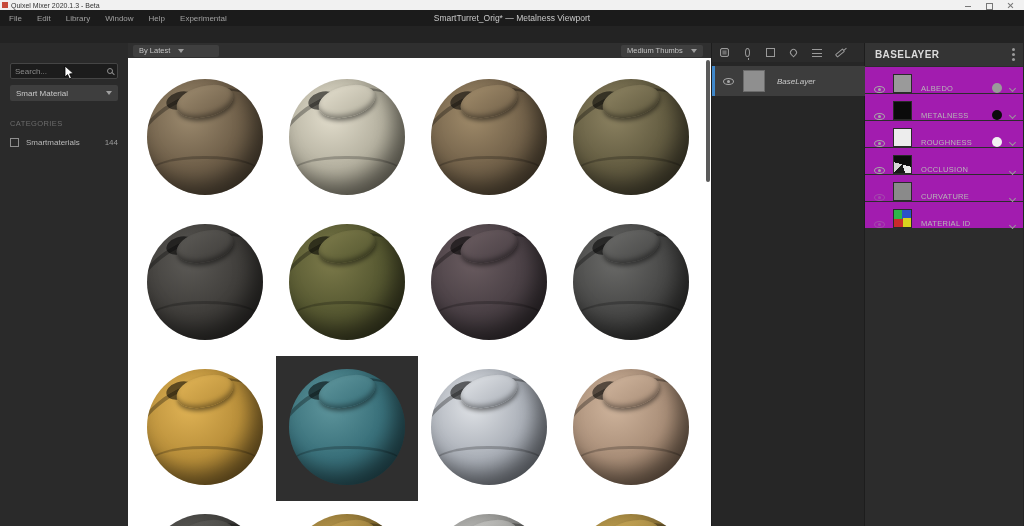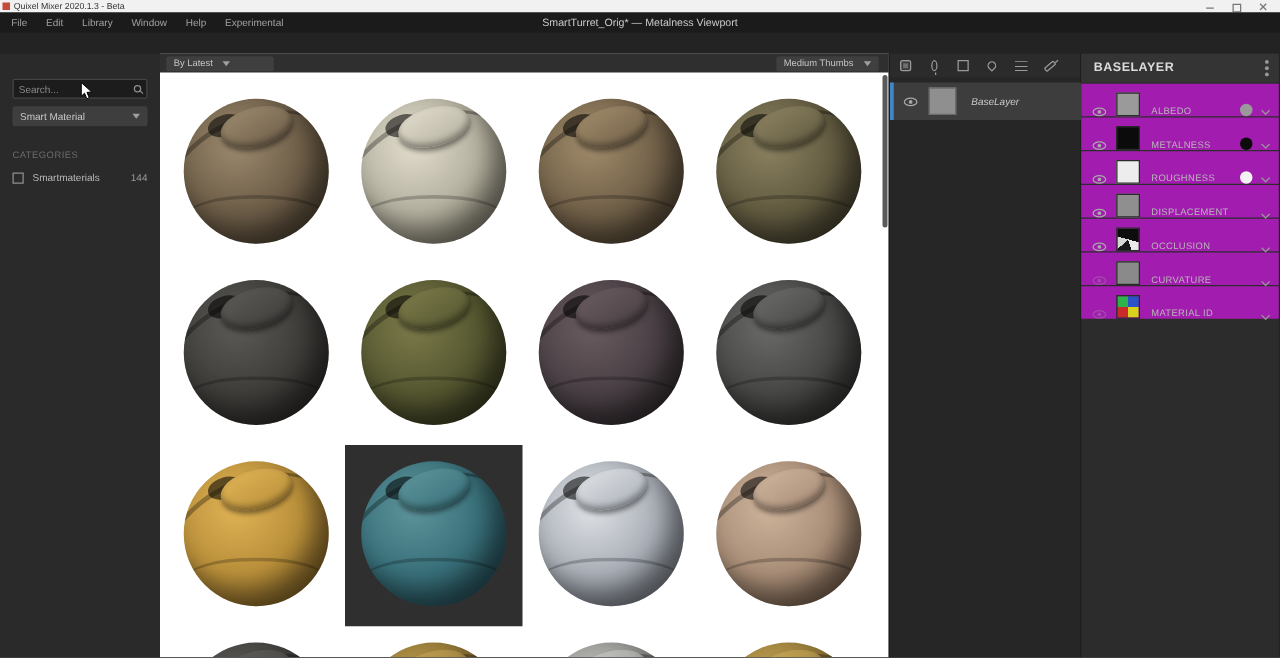--- a/index.html
+++ b/index.html
@@ -376,28 +376,20 @@
         <span class="eye"></span>
         <span class="ch-thumb" style="background: rgb(237, 237, 237);"></span>
         <span class="ch-label">ROUGHNESS</span>
         <span class="ch-right">
             <span class="swatch" style="background: rgb(242, 242, 242);"></span>
             <span class="chev"></span>
           </span>
       </div>
       <div class="ch-row">
         <span class="eye"></span>
-        <span class="ch-thumb" style="background: rgb(143, 143, 143);"></span>
-        <span class="ch-label">DISPLACEMENT</span>
-        <span class="ch-right">
-            <span class="chev"></span>
-          </span>
-      </div>
-      <div class="ch-row">
-        <span class="eye"></span>
         <span class="ch-thumb p-occlusion"></span>
         <span class="ch-label">OCCLUSION</span>
         <span class="ch-right">
             <span class="chev"></span>
           </span>
       </div>
       <div class="ch-row">
         <span class="eye dim"></span>
         <span class="ch-thumb" style="background: rgb(138, 138, 138);"></span>
         <span class="ch-label">CURVATURE</span>

